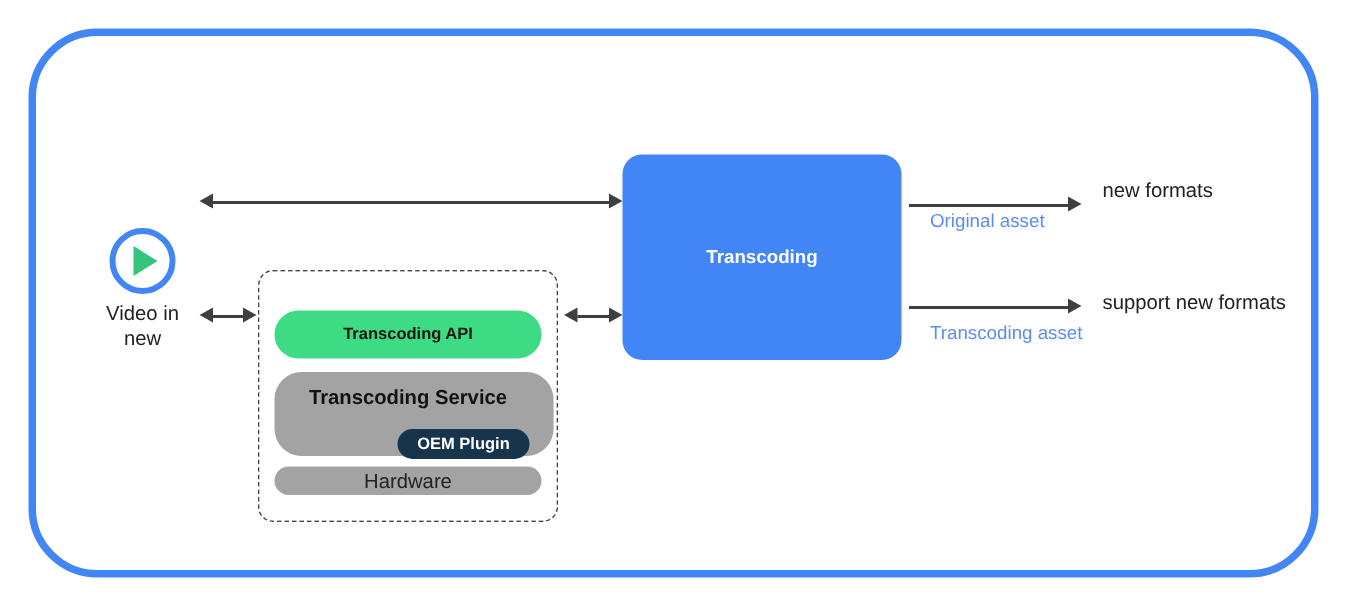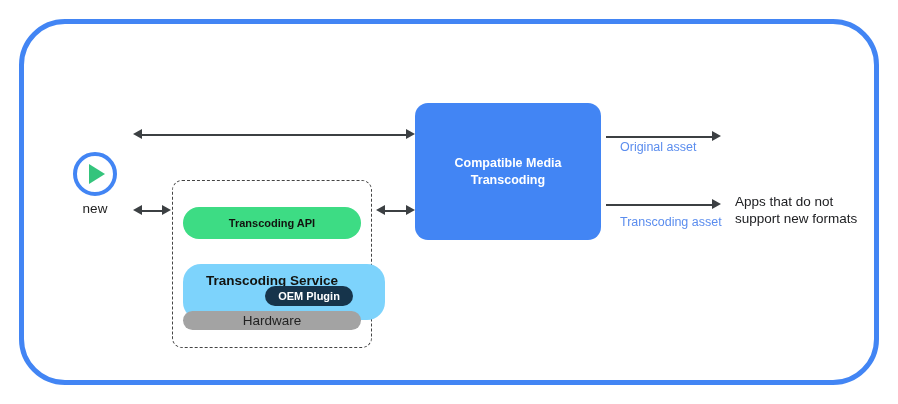--- a/index.html
+++ b/index.html
@@ -40,22 +40,22 @@
     font-size:13.5px;color:#222;
   }
 
   .api-box{
     position:absolute;left:183px;top:207px;width:178px;height:32px;
     background:#3ddc84;border-radius:16px;
     display:flex;align-items:center;justify-content:center;
     font-size:11px;font-weight:bold;color:#12130f;
   }
   .service-box{
-    position:absolute;left:183px;top:264px;width:202px;height:56px;
-    background:#7dd3fc;border-radius:18px;
+    position:absolute;left:183px;top:248px;width:186px;height:56px;
+    background:#a3a3a3;border-radius:18px;
   }
   .service-box .svc-label{
     position:absolute;left:0;top:9px;width:178px;text-align:center;
     font-size:13.5px;font-weight:bold;color:#12130f;
   }
   .oem-pill{
     position:absolute;left:265px;top:286px;width:88px;height:20px;
     background:#16344b;border-radius:10px;
     display:flex;align-items:center;justify-content:center;
     font-size:11px;font-weight:bold;color:#ffffff;
@@ -104,20 +104,21 @@
 <body>
 
 <div id="canvas">
 
   <div class="outer-frame"></div>
 
   <div class="play-icon">
     <div class="tri"></div>
   </div>
   <div class="video-label">
+    <div>Video in</div>
     <div>new</div>
   </div>
 
   <div class="arrow-line" style="left:142px;top:134px;width:264px;"></div>
   <div class="head-l" style="left:133px;top:129px;"></div>
   <div class="head-r" style="left:406px;top:129px;"></div>
 
   <div class="arrow-line" style="left:142px;top:210px;width:20px;"></div>
   <div class="head-l" style="left:133px;top:205px;"></div>
   <div class="head-r" style="left:162px;top:205px;"></div>
@@ -132,32 +133,31 @@
 
   <div class="service-box">
     <div class="svc-label">Transcoding Service</div>
   </div>
   <div class="oem-pill">OEM Plugin</div>
 
   <div class="hw-box">Hardware</div>
 
   <div class="cmt-box">
     <div class="cmt-text">
-      <div>Compatible Media</div>
       <div>Transcoding</div>
     </div>
   </div>
 
   <div class="arrow-line" style="left:606px;top:136px;width:107px;"></div>
   <div class="head-r" style="left:712px;top:131px;"></div>
   <div class="asset-label" style="left:620px;top:112px;margin-top:28px;">Original asset</div>
   <div class="apps-label" style="left:735px;top:118px;">
+    <div>new formats</div>
   </div>
 
   <div class="arrow-line" style="left:606px;top:204px;width:107px;"></div>
   <div class="head-r" style="left:712px;top:199px;"></div>
   <div class="asset-label" style="left:620px;top:215px;">Transcoding asset</div>
   <div class="apps-label" style="left:735px;top:193px;">
-    <div>Apps that do not</div>
     <div>support new formats</div>
   </div>
 
 </div>
 
 </body></html>

